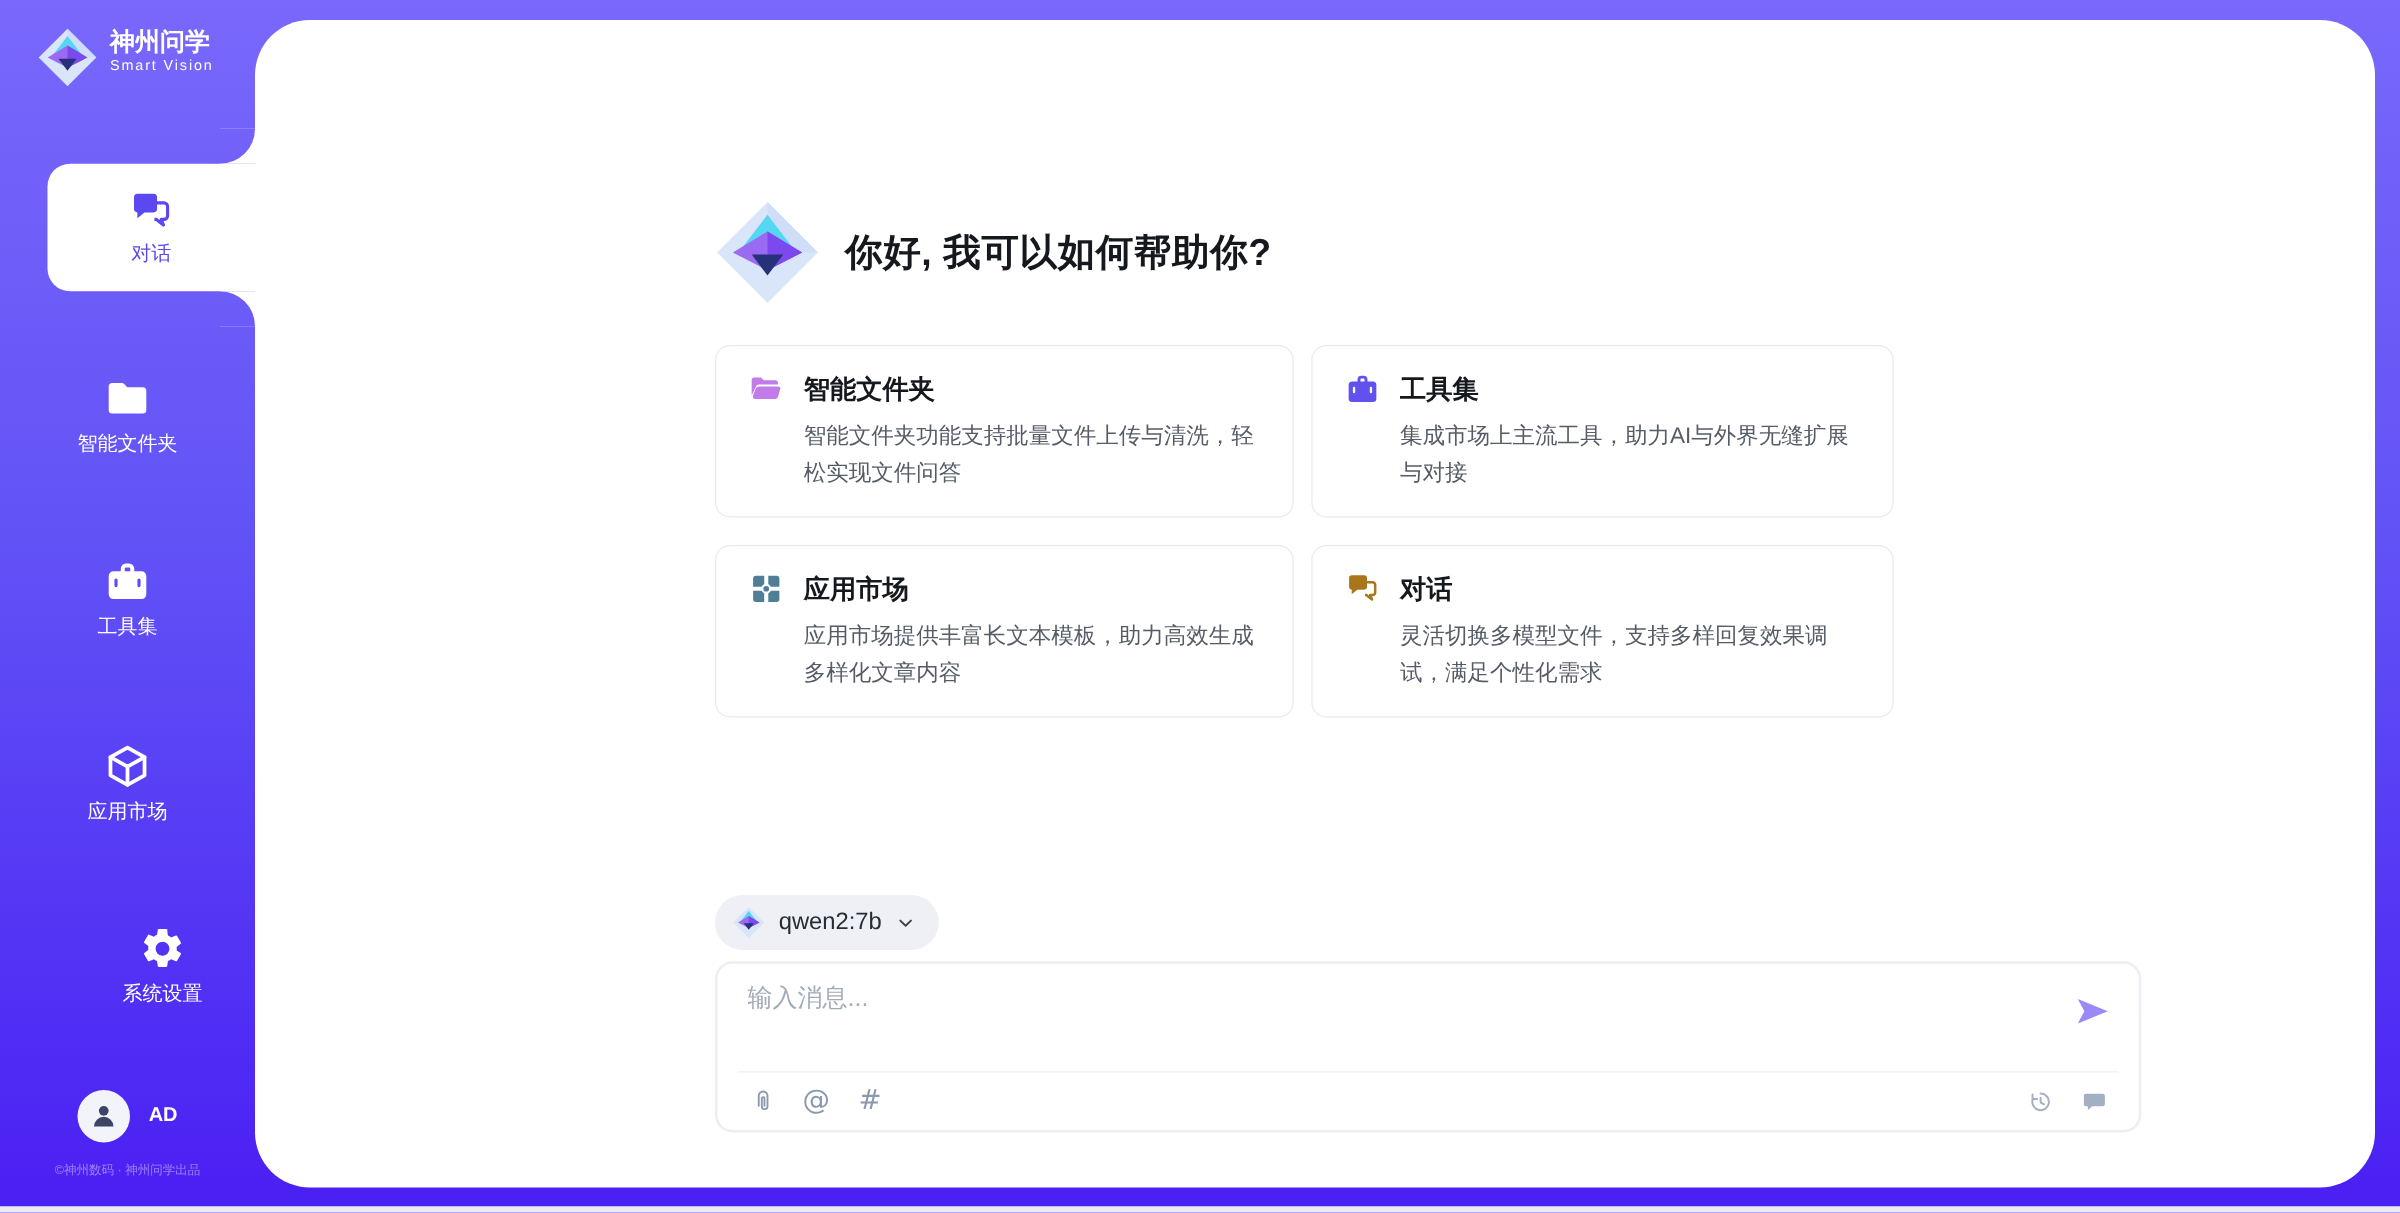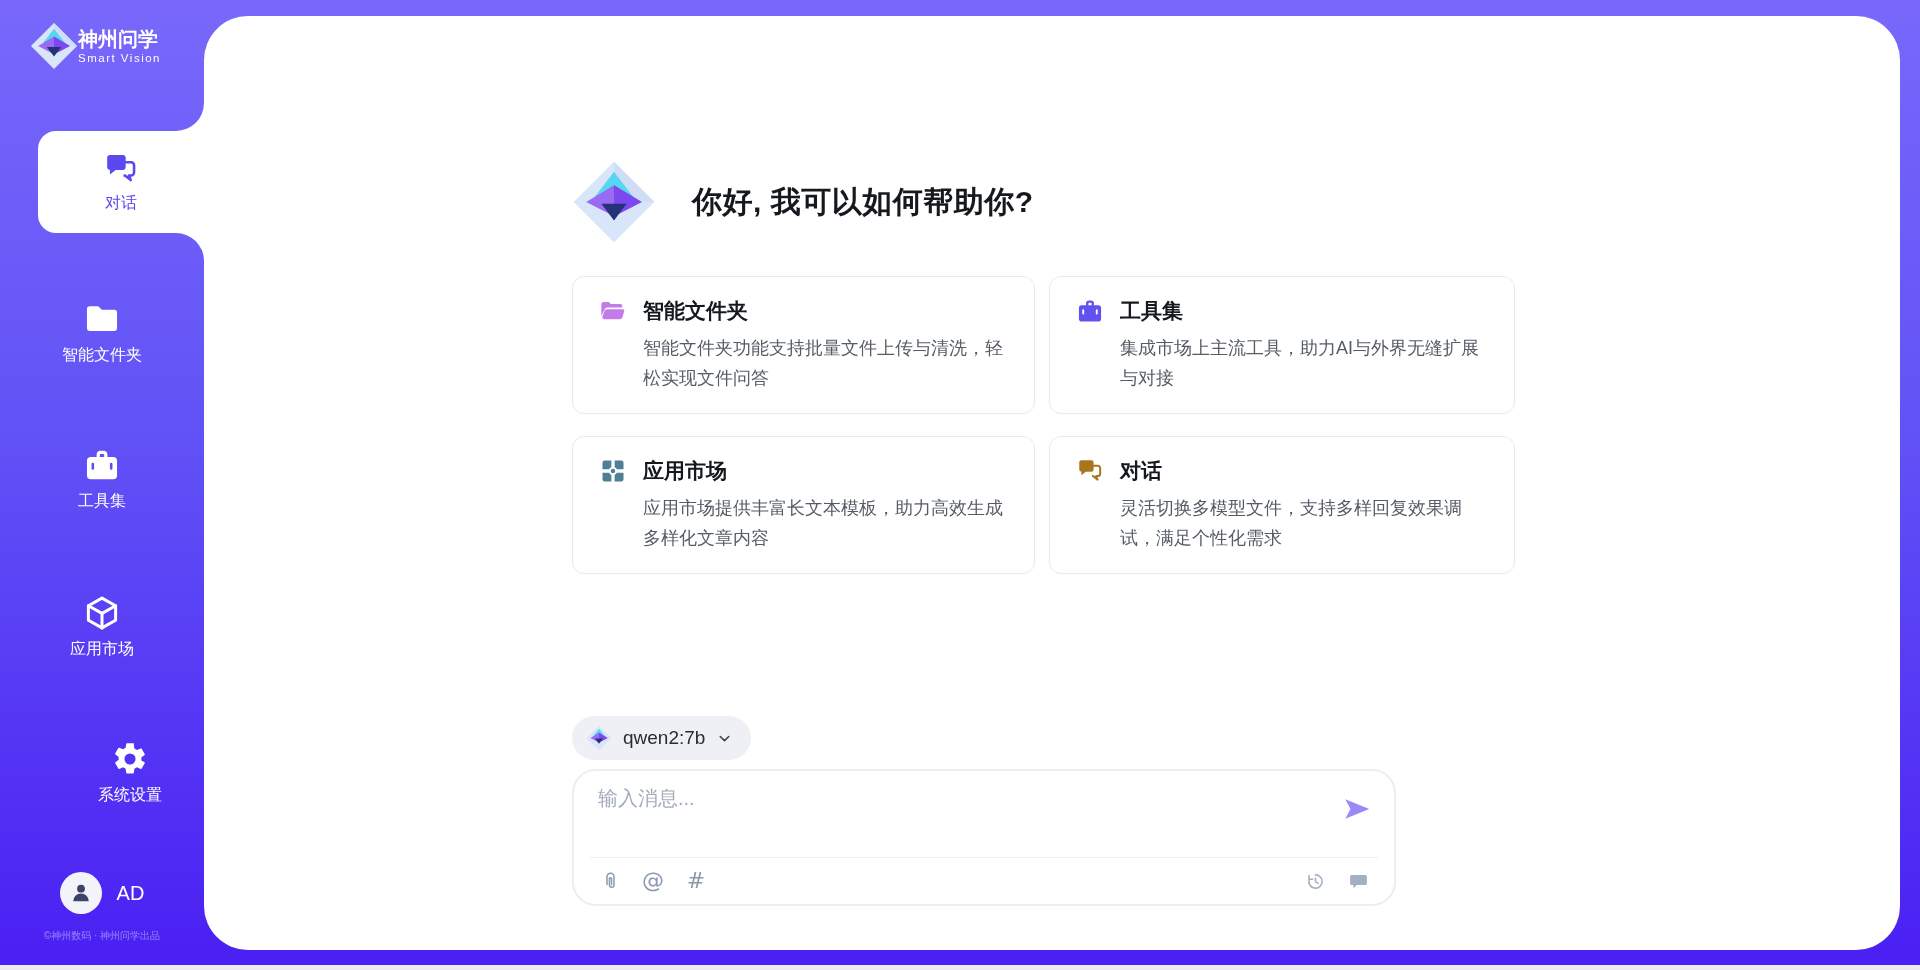--- a/index.html
+++ b/index.html
@@ -18,21 +18,21 @@
   .main-area{
     position:absolute;left:204px;top:16px;width:1696px;height:934px;
     background:#fff;border-radius:44px;z-index:1;
   }
   .bottom-strip{
     position:absolute;left:0;bottom:0;width:1920px;height:5px;
     background:#ebecf1;z-index:6;
   }
   
   .sidebar{position:absolute;left:0;top:0;width:204px;height:970px;z-index:3;}
-  .logo-row{position:absolute;left:30px;top:22px;display:flex;align-items:center;}
+  .logo-row{position:absolute;left:30px;top:22px;display:flex;gap:10px;}
   .logo-row svg{width:48px;height:48px;}
   .brand-name{color:#fff;font-size:20px;font-weight:bold;line-height:24px;}
   .brand-sub{color:#fff;font-size:11.5px;letter-spacing:1.5px;line-height:15px;}
   .nav-item{
     position:absolute;left:0;width:204px;display:flex;flex-direction:column;
     align-items:center;gap:7px;color:#fff;cursor:pointer;
   }
   .nav-item svg{width:38px;height:38px;}
   .nav-label{font-size:16px;}
   .nav-folder{top:300px;}
@@ -59,27 +59,27 @@
   .filet-bottom .filet-inner{border-top-right-radius:28px;background-position:-176px -233px;}
   .user-row{
     position:absolute;left:0;top:872px;width:204px;display:flex;align-items:center;
     justify-content:center;gap:15px;cursor:pointer;
   }
   .avatar{
     width:42px;height:42px;border-radius:50%;background:#f3f4fa;
     display:flex;align-items:center;justify-content:center;color:#3c4566;
   }
   .avatar svg{width:26px;height:26px;}
-  .user-name{color:#fff;font-size:20px;font-weight:400;}
+  .user-name{color:#fff;font-size:16px;font-weight:700;}
   .sidebar-footer{
     position:absolute;left:0;top:929px;width:204px;text-align:center;
     color:rgba(255,255,255,0.42);font-size:10px;
   }
   
-  .greeting{position:absolute;left:572px;top:160px;display:flex;align-items:center;gap:36px;z-index:2;}
+  .greeting{position:absolute;left:572px;top:160px;display:flex;align-items:center;gap:20px;z-index:2;}
   .greeting svg{width:84px;height:84px;}
   .greeting h1{font-size:30px;font-weight:bold;color:#15181d;letter-spacing:0.5px;}
   
   .cards{
     position:absolute;left:572px;top:276px;z-index:2;
     display:grid;grid-template-columns:463px 466px;column-gap:14px;row-gap:22px;
   }
   .card{
     background:#fff;border:1px solid #e8eaf0;border-radius:12px;
     padding:20px 26px 20px 26px;cursor:pointer;
@@ -96,22 +96,22 @@
   .model-pill{
     position:absolute;left:572px;top:716px;height:44px;z-index:2;
     display:inline-flex;align-items:center;gap:11px;padding:0 18px 0 14px;
     background:#eef0f5;border-radius:22px;cursor:pointer;
   }
   .model-pill svg.diamond{width:26px;height:26px;}
   .model-name{font-size:19px;color:#272c35;font-weight:500;}
   .model-pill .chev{width:17px;height:17px;color:#3c424d;}
   
   .composer{
-    position:absolute;left:572px;top:769px;width:824px;height:137px;z-index:2;
-    background:#fff;border:2px solid #eceef3;border-radius:24px;
+    position:absolute;left:572px;top:769px;width:1141px;height:137px;z-index:2;
+    background:#fff;border:2px solid #eceef3;border-radius:14px;
   }
   .composer textarea{
     position:absolute;left:24px;top:14px;width:840px;height:62px;
     border:none;outline:none;resize:none;background:transparent;
     font-family:inherit;font-size:20px;color:#333;
   }
   .composer textarea::placeholder{color:#a2abba;}
   .send-btn{
     position:absolute;right:20px;top:22px;width:34px;height:34px;border:none;
     background:transparent;color:#9b89f8;cursor:pointer;padding:0;

